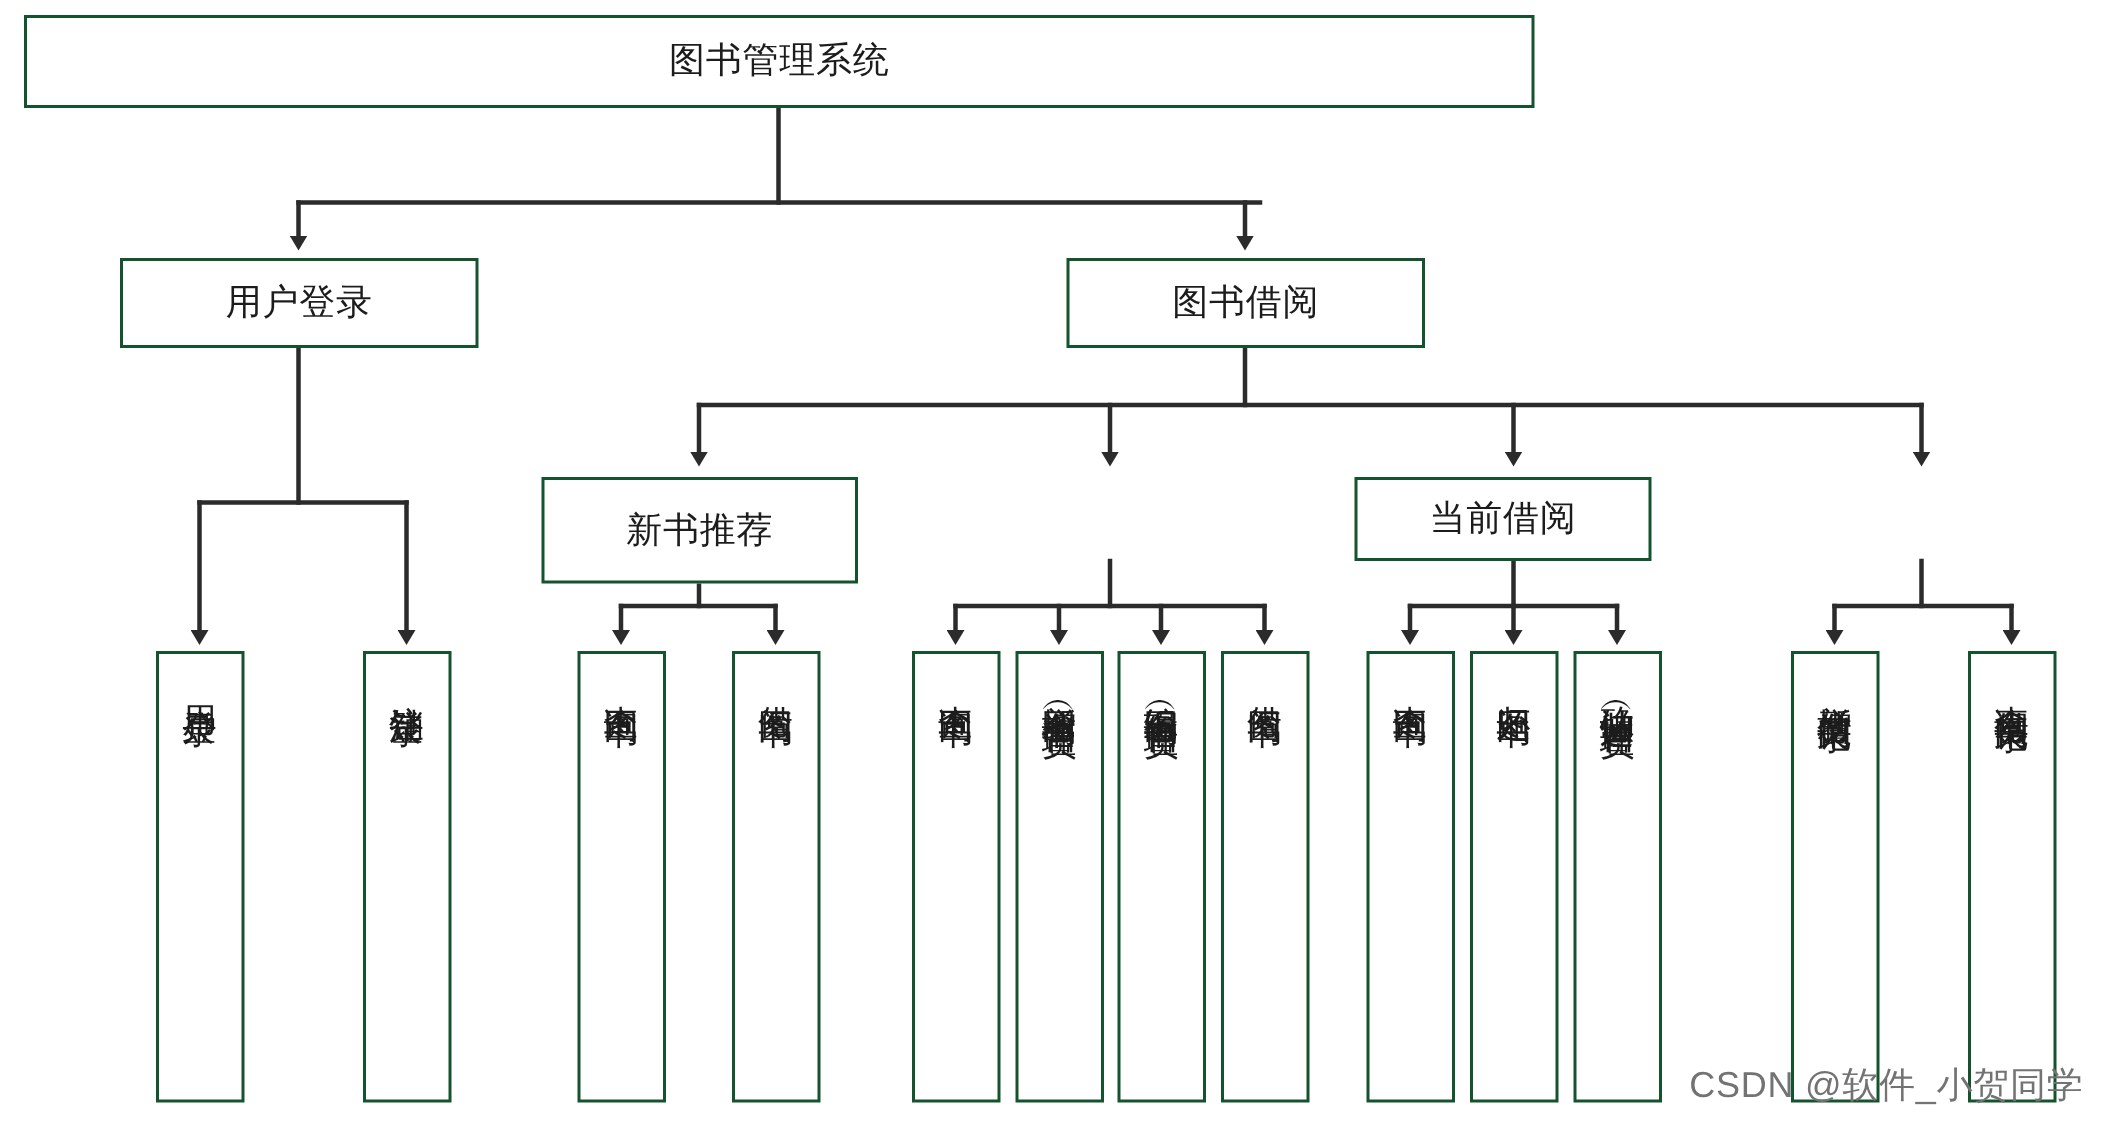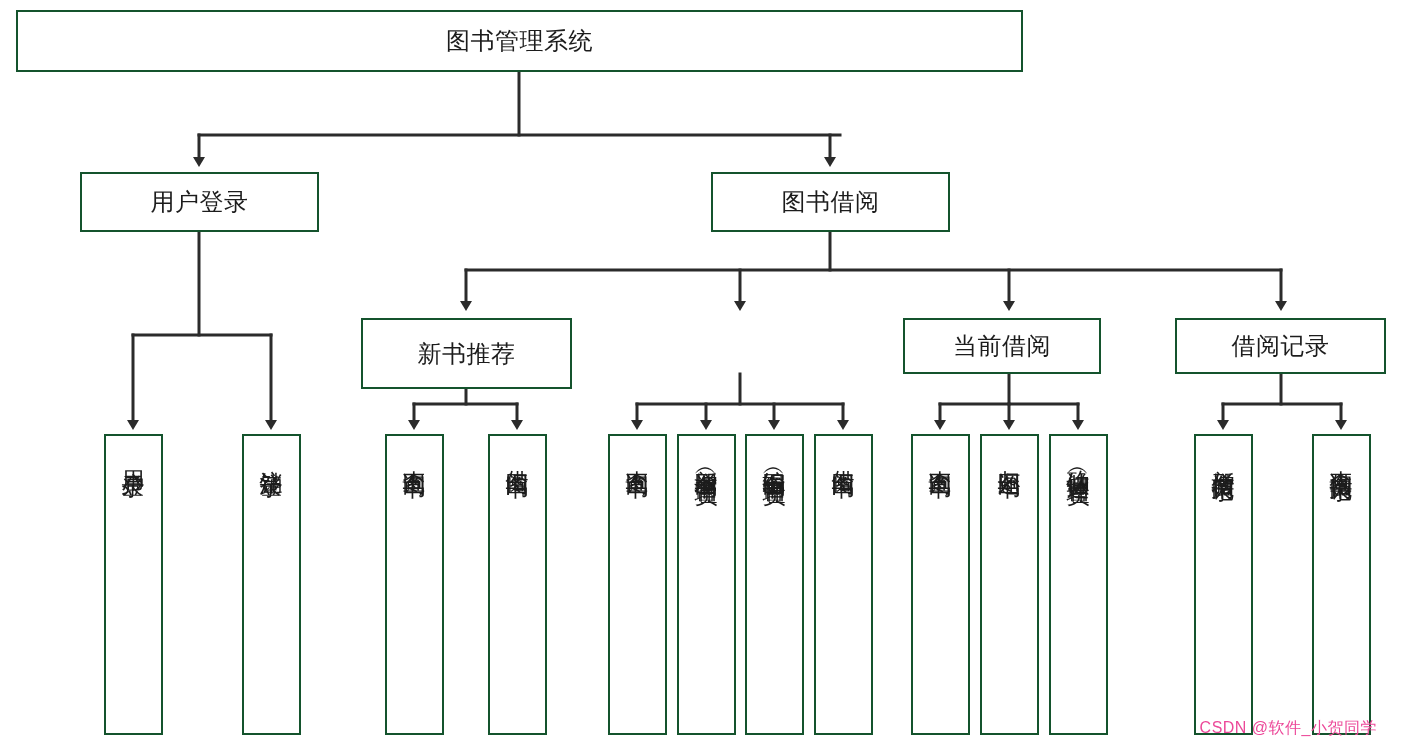--- a/index.html
+++ b/index.html
@@ -58,24 +58,24 @@
     letter-spacing: 2px;
     max-height: 100%;
   }
   .node.root .node-label,
   .node.level1 .node-label,
   .node.level2 .node-label {
     font-size: 24px;
   }
   #watermark {
     position: absolute;
-    right: 28px;
+    right: 16px;
     bottom: 8px;
-    font-size: 16px;
-    color: #ec4899;
+    font-size: 24px;
+    color: #737373;
     letter-spacing: 0.5px;
     white-space: nowrap;
     user-select: none;
   }
 </style>
 </head>
 <body>
 
 <div id="diagram-canvas">
 
@@ -139,23 +139,20 @@
   <div class="node level1" style="left:711px; top:172px; width:239px; height:60px;">
     <span class="node-label">图书借阅</span>
   </div>
 
   <div class="node level2" style="left:361px; top:318px; width:211px; height:71px;">
     <span class="node-label">新书推荐</span>
   </div>
   <div class="node level2" style="left:903px; top:318px; width:198px; height:56px;">
     <span class="node-label">当前借阅</span>
   </div>
-  <div class="node level2" style="left:1175px; top:318px; width:211px; height:56px;">
-    <span class="node-label">借阅记录</span>
-  </div>
 
   <div class="node vertical" style="left:104px; top:434px; width:59px; height:301px;">
     <span class="node-label">用户登录</span>
   </div>
   <div class="node vertical" style="left:242px; top:434px; width:59px; height:301px;">
     <span class="node-label">注销登录</span>
   </div>
 
   <div class="node vertical" style="left:385px; top:434px; width:59px; height:301px;">
     <span class="node-label">查询图书</span>

